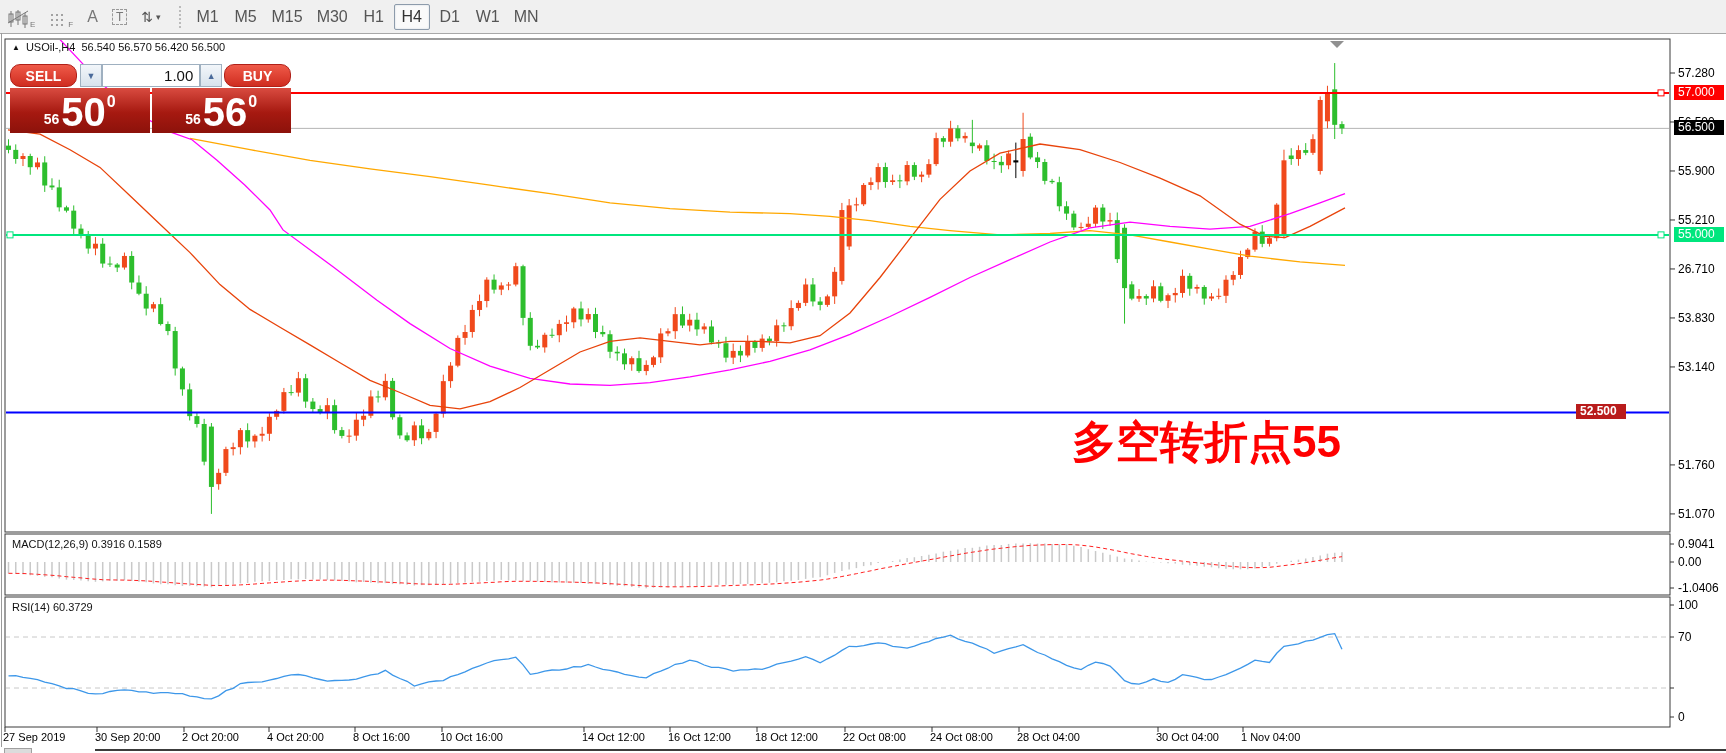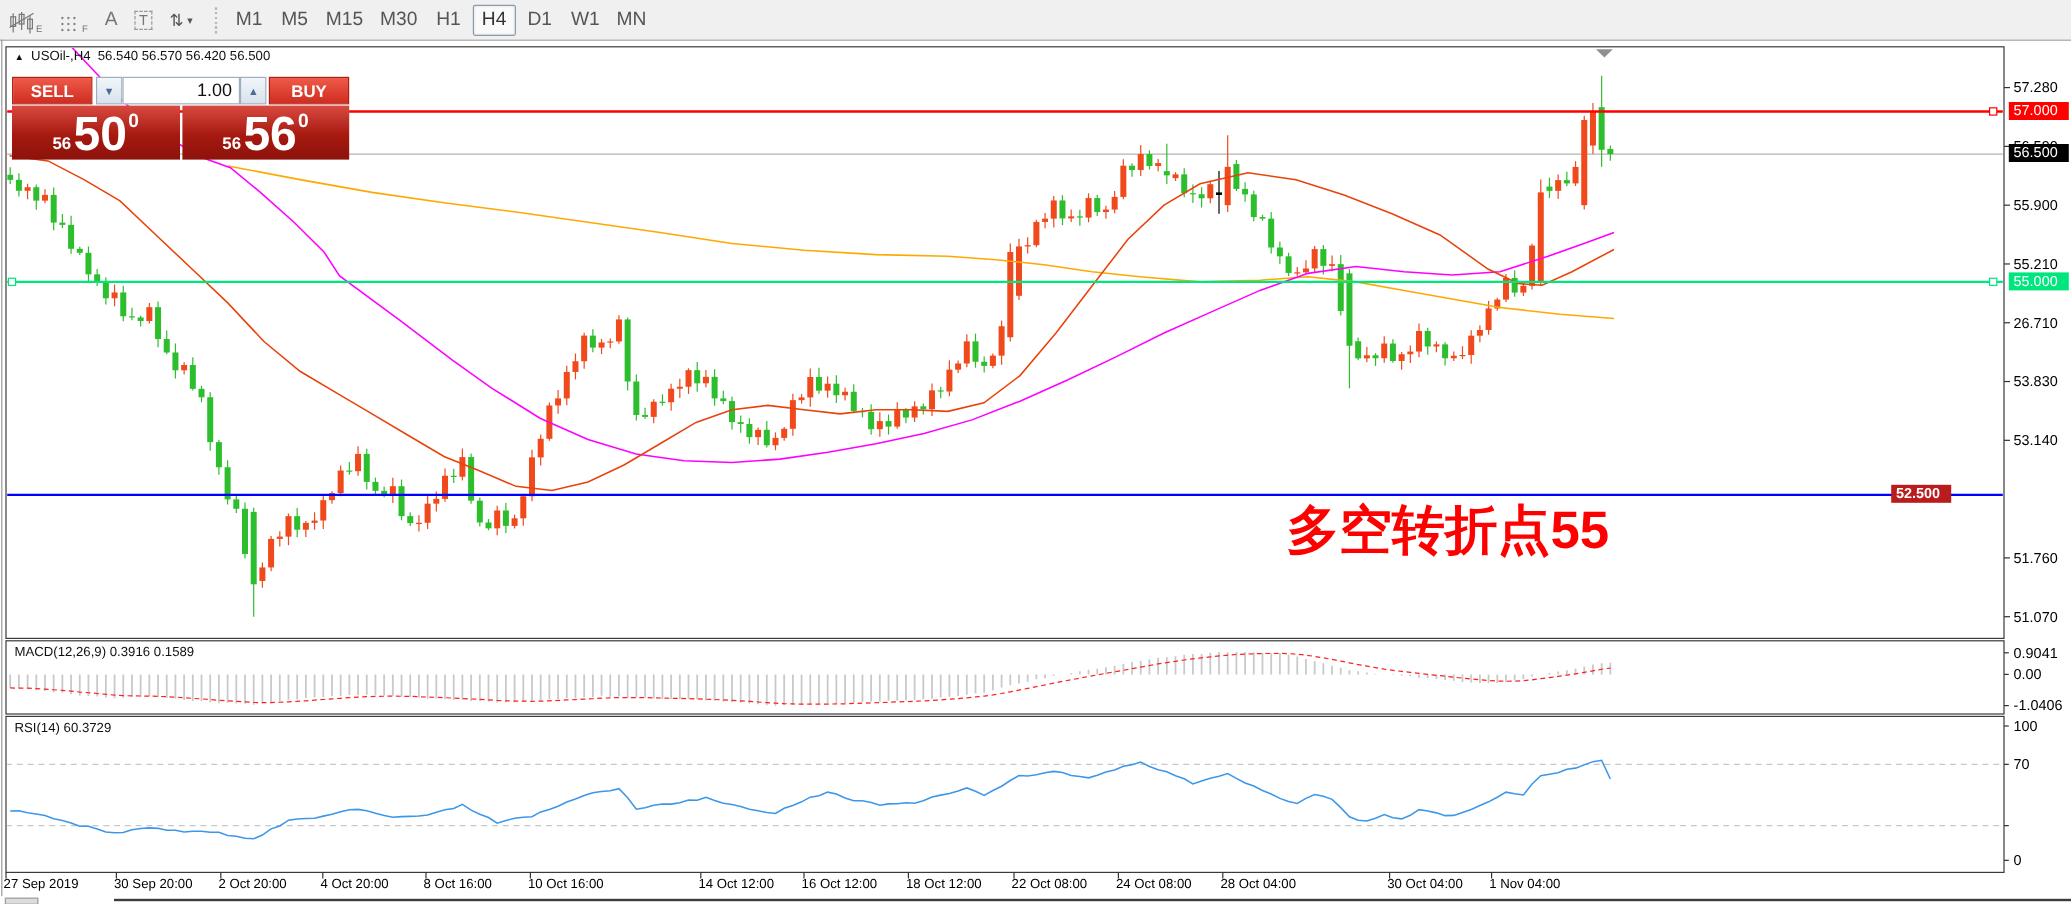--- a/index.html
+++ b/index.html
@@ -21,21 +21,21 @@
   
   #winleft{position:absolute;left:1px;top:33px;width:1px;height:714px;background:#9a9a9a;}
   #chartsvg{position:absolute;left:0;top:0;}
   .paneLabel{position:absolute;font-size:11px;color:#111;white-space:nowrap;}
   #symhdr{position:absolute;left:12px;top:41px;font-size:11px;color:#111;display:flex;align-items:center;gap:6px;}
   #symhdr .tri{font-size:8px;color:#111;}
   
   #obpanel{position:absolute;left:10px;top:64px;width:281px;}
   #obrow{display:flex;height:23px;}
   .obbtn{color:#fff;font-size:14px;font-weight:bold;display:flex;align-items:center;justify-content:center;
-         background:linear-gradient(#ef5a49,#cf2d20);border:1px solid #b02018;border-radius:0;}
+         background:linear-gradient(#ef5a49,#cf2d20);border:1px solid #b02018;border-radius:10px;}
   #sellbtn{width:66px;}
   #buybtn{width:66px;margin-left:2px;}
   .spin{width:20px;background:linear-gradient(#f2f6fa,#d8e2ec);border:1px solid #9fb0c0;color:#4a6a9a;
         font-size:9px;display:flex;align-items:center;justify-content:center;}
   #volfield{width:92px;background:#fff;border:1px solid #9fb0c0;font-size:15px;color:#111;
             display:flex;align-items:center;justify-content:flex-end;padding-right:6px;}
   #bigrow{display:flex;margin-top:1px;height:45px;}
   .bigbox{flex:1;background:linear-gradient(#d94b40 0%,#a61910 55%,#8c120b 100%);
           color:#fff;display:flex;align-items:flex-end;justify-content:center;padding-bottom:2px;}
   .bigbox + .bigbox{margin-left:2px;}

